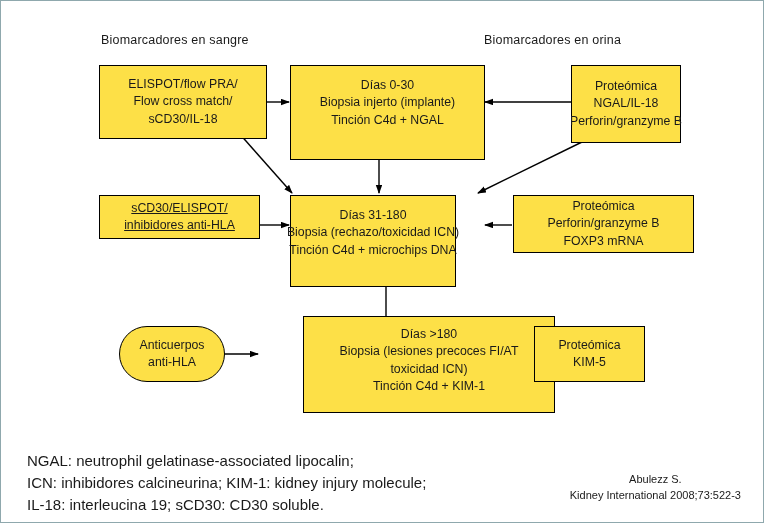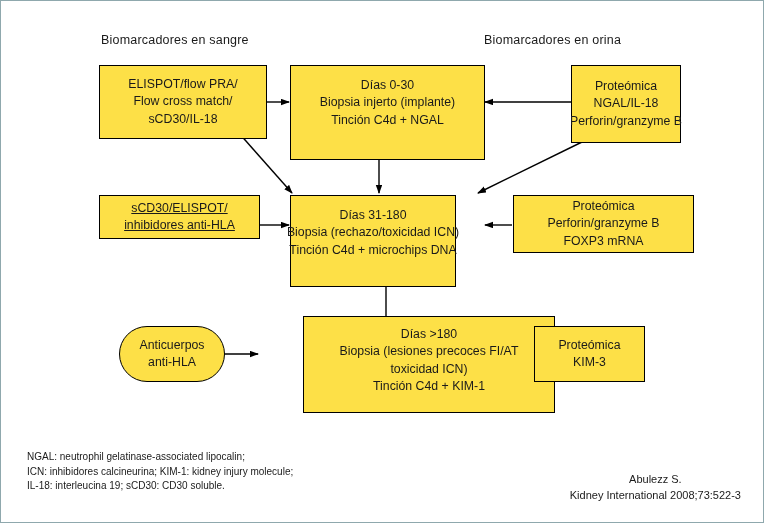--- a/index.html
+++ b/index.html
@@ -51,21 +51,21 @@
   }
   .node .ln {
     white-space: nowrap;
     text-align: center;
   }
   .node.pad-top {
     justify-content: flex-start;
   }
   .footnote {
     position: absolute;
-    font-size: 10px;
+    font-size: 15px;
     line-height: 1.45;
     color: #1a1a1a;
   }
   .credit {
     position: absolute;
     font-size: 11px;
     line-height: 1.45;
     color: #1a1a1a;
     text-align: center;
   }
@@ -148,21 +148,21 @@
 
   <div class="node pad-top" style="left:257px; top:315px; width:252px; height:97px; padding-top:9px;margin-left:45px;">
     <div class="ln">Días &gt;180</div>
     <div class="ln">Biopsia (lesiones precoces FI/AT</div>
     <div class="ln">toxicidad ICN)</div>
     <div class="ln">Tinción C4d + KIM-1</div>
   </div>
 
   <div class="node center-v" style="left:533px; top:325px; width:111px; height:56px;">
     <div class="ln">Proteómica</div>
-    <div class="ln">KIM-3</div>
+    <div class="ln">KIM-5</div>
   </div>
 
   <div class="footnote" style="left:26px; top:449px;">
     <div>NGAL: neutrophil gelatinase-associated lipocalin;</div>
     <div>ICN: inhibidores calcineurina; KIM-1: kidney injury molecule;</div>
     <div>IL-18: interleucina 19; sCD30: CD30 soluble.</div>
   </div>
 
   <div class="credit" style="right:22px; top:471px;">
     <div>Abulezz S.</div>

